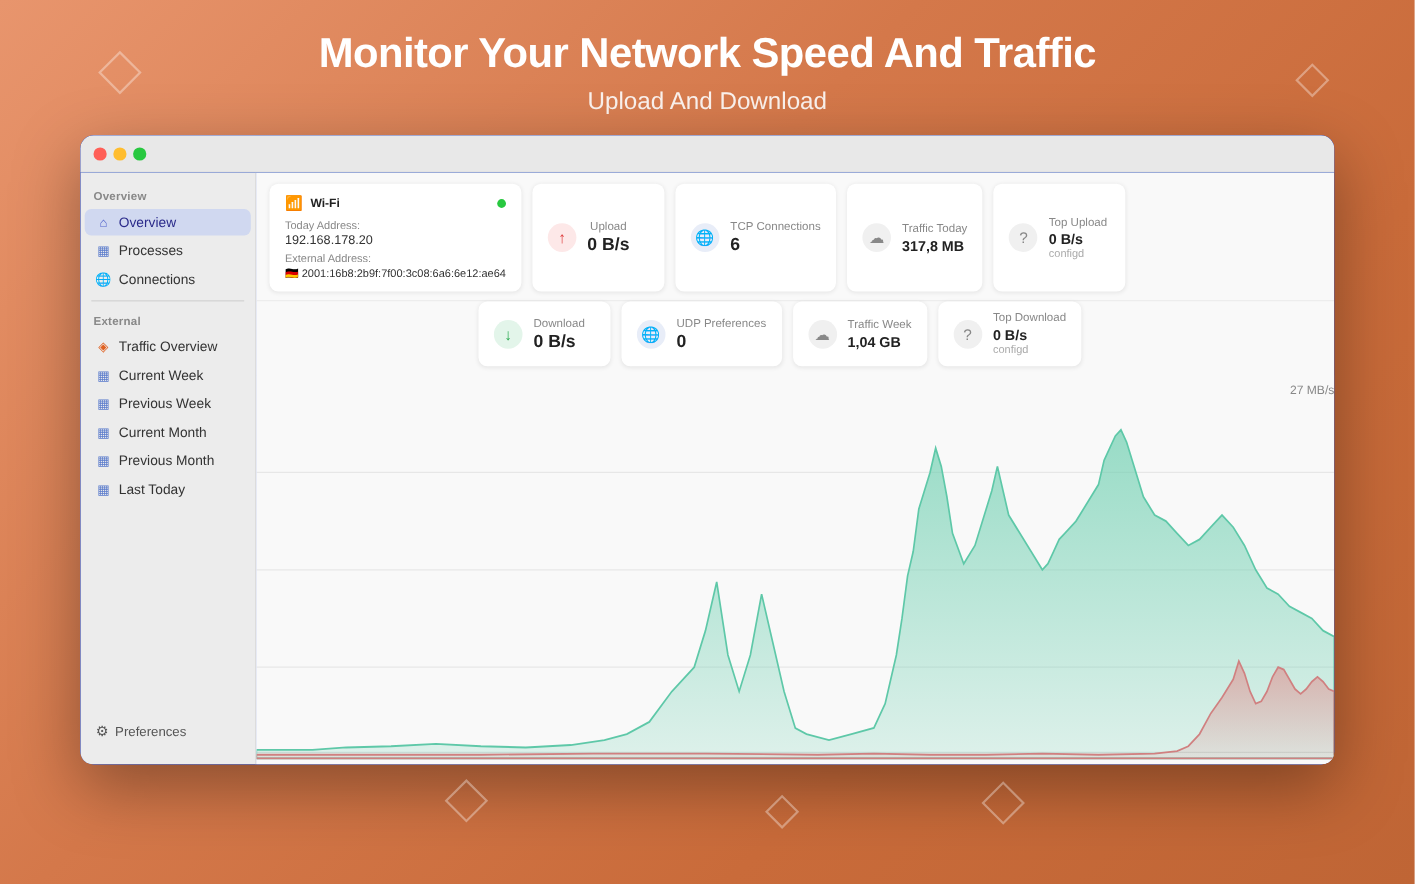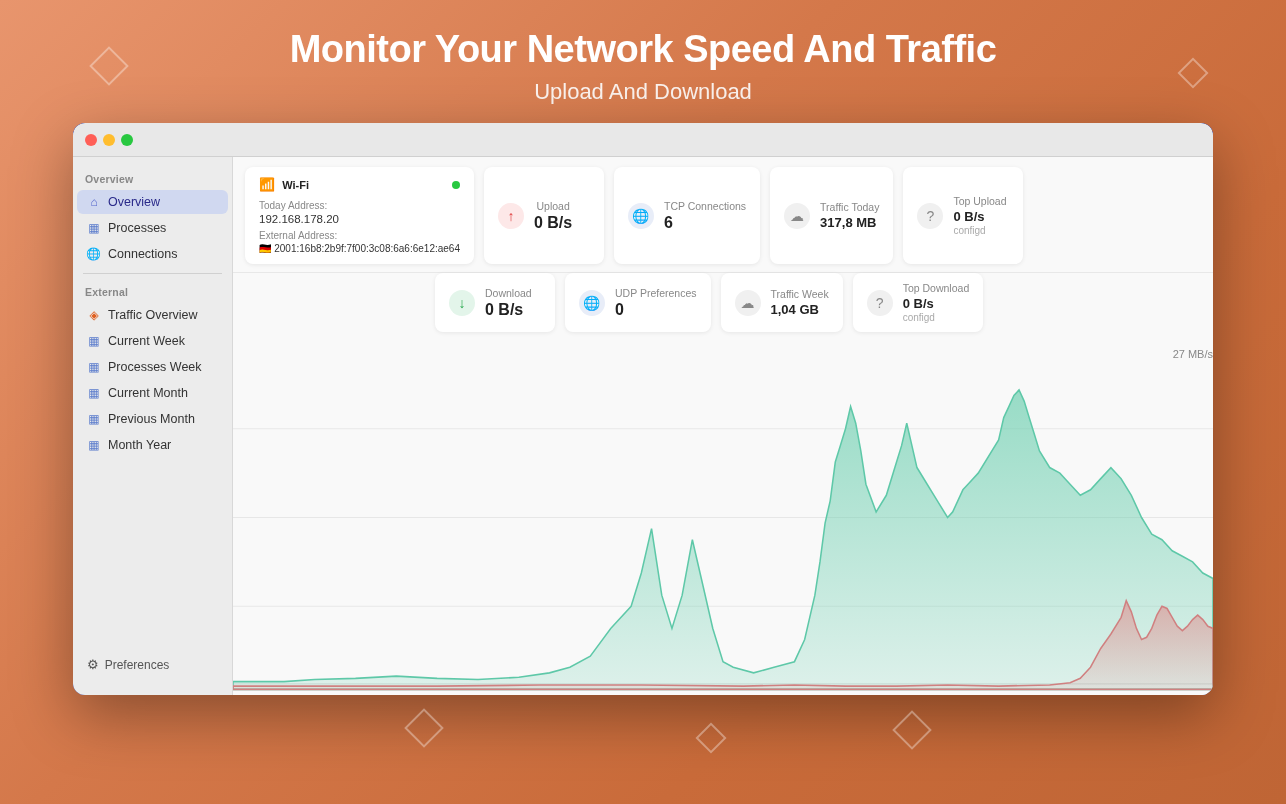--- a/index.html
+++ b/index.html
@@ -313,33 +313,33 @@
       <div class="sidebar-item">
         <span class="sidebar-icon chart">◈</span>
         <span>Traffic Overview</span>
       </div>
       <div class="sidebar-item">
         <span class="sidebar-icon calendar">▦</span>
         <span>Current Week</span>
       </div>
       <div class="sidebar-item">
         <span class="sidebar-icon calendar">▦</span>
-        <span>Processes Week</span>
+        <span>Previous Week</span>
       </div>
       <div class="sidebar-item">
         <span class="sidebar-icon calendar">▦</span>
         <span>Current Month</span>
       </div>
       <div class="sidebar-item">
         <span class="sidebar-icon calendar">▦</span>
         <span>Previous Month</span>
       </div>
       <div class="sidebar-item">
         <span class="sidebar-icon calendar">▦</span>
-        <span>Month Year</span>
+        <span>Last Today</span>
       </div>
 
       <div class="sidebar-bottom">
         <div class="preferences-item">
           <span style="font-size:13px;">⚙</span>
           <span>Preferences</span>
         </div>
       </div>
     </div>
 

